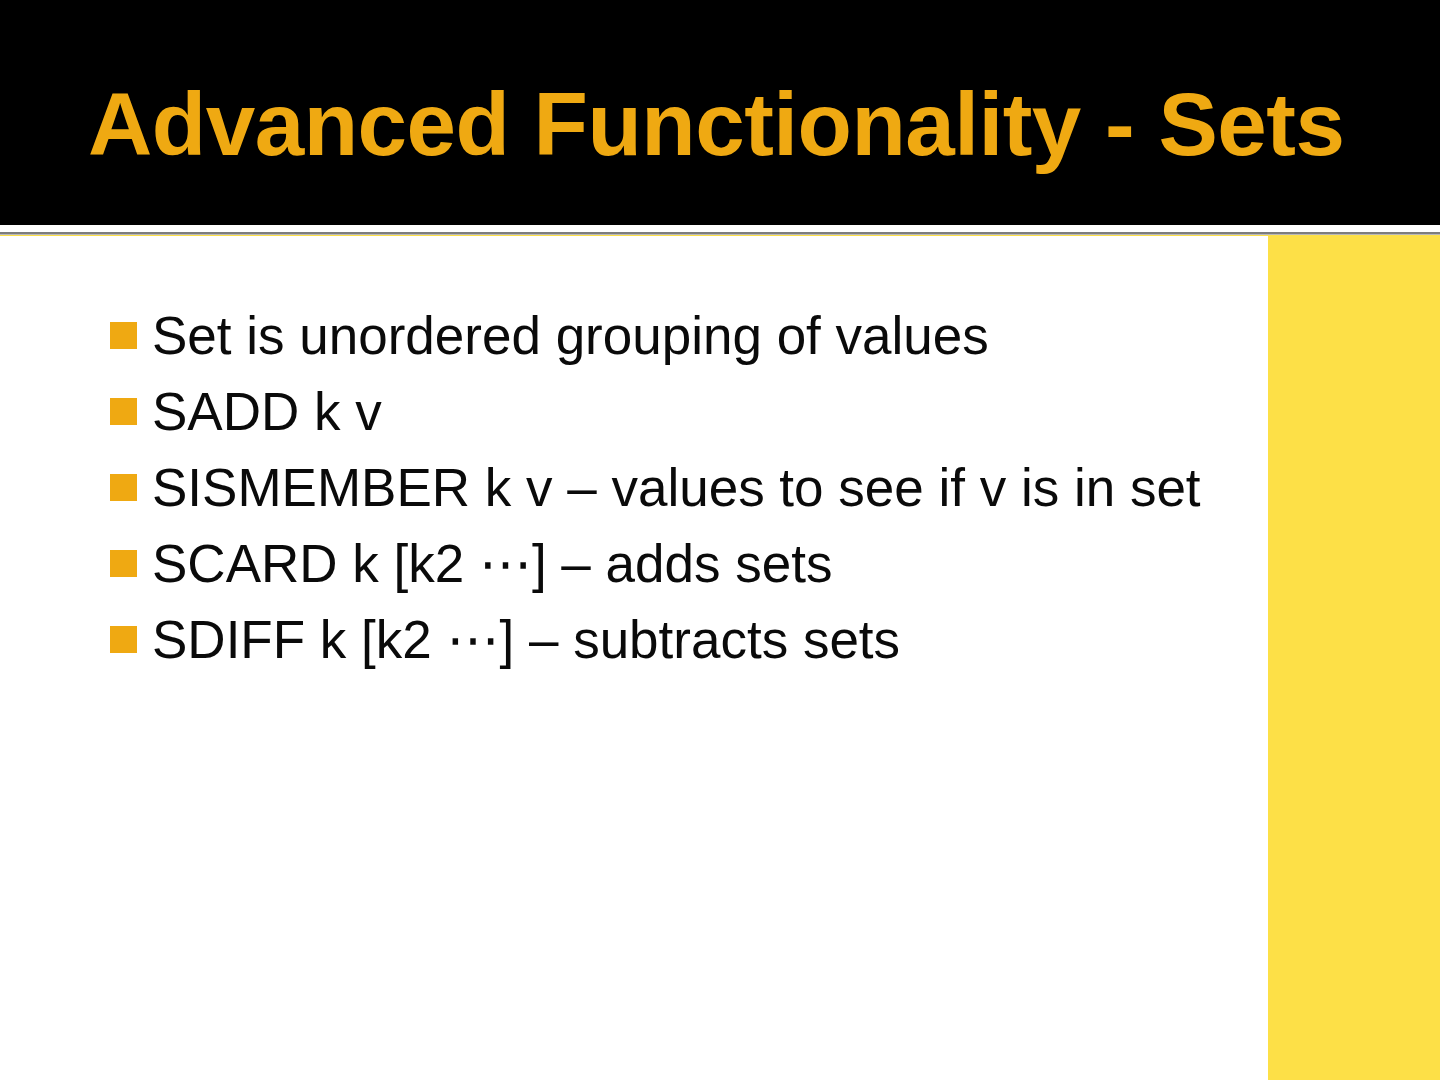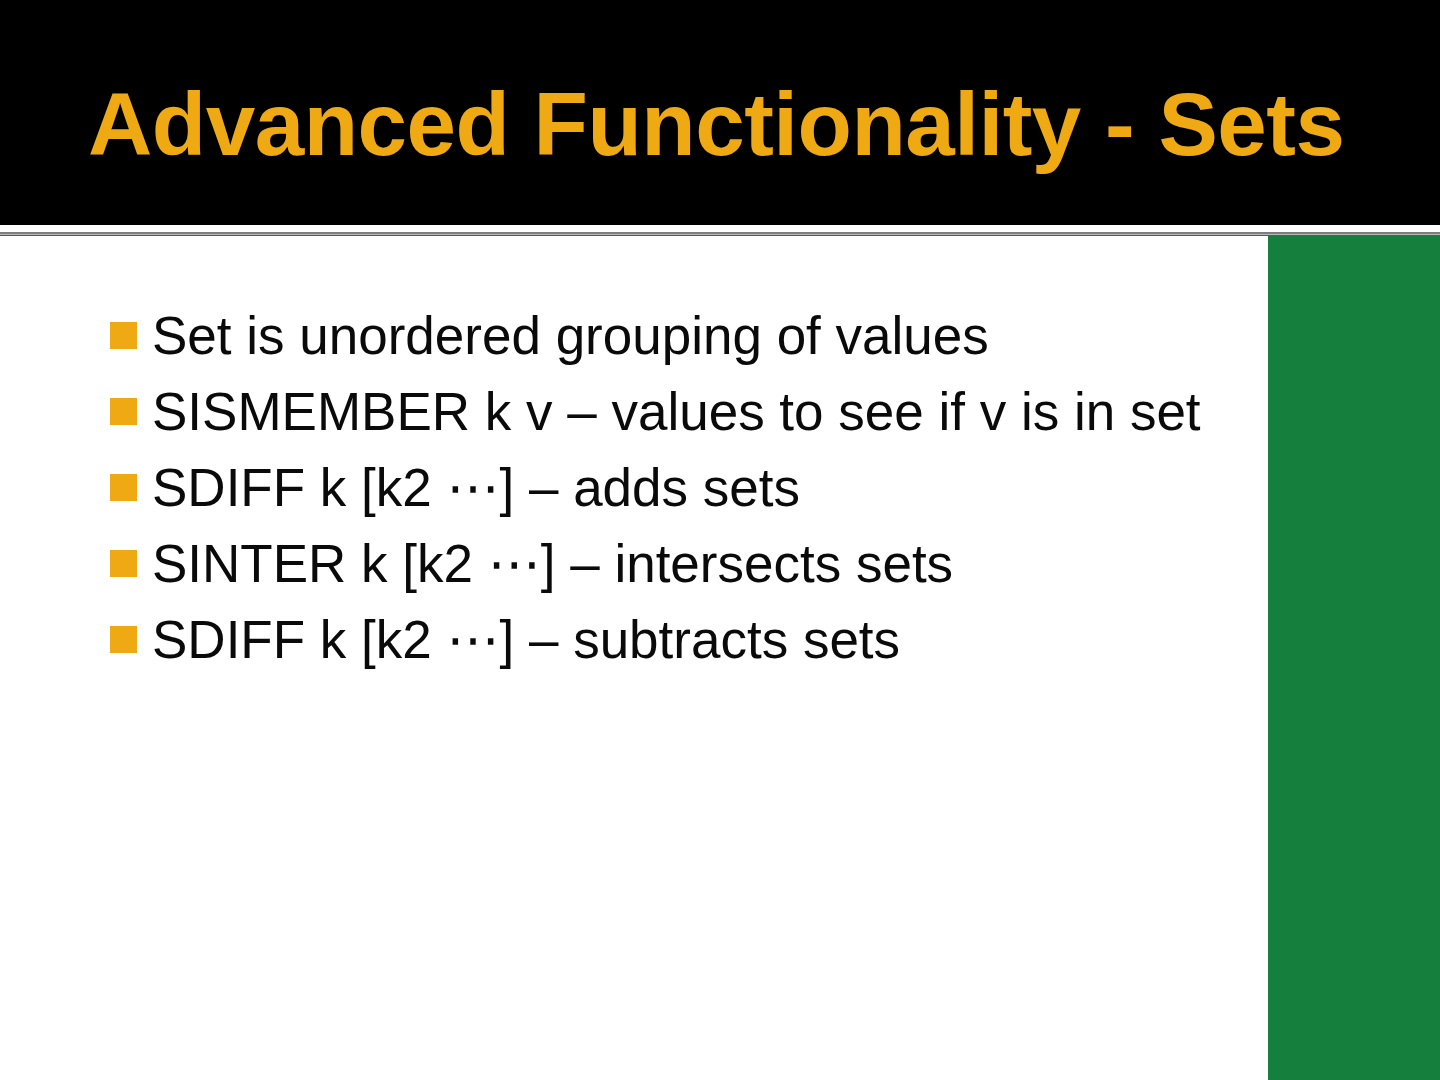--- a/index.html
+++ b/index.html
@@ -10,21 +10,21 @@
     width: 1440px;
     height: 1080px;
     background: #ffffff;
     font-family: "Liberation Sans", sans-serif;
     overflow: hidden;
   }
   .slide {
     position: relative;
     width: 1440px;
     height: 1080px;
-    background: #15803d;
+    background: #fde047;
   }
 
   
   .title-band {
     position: absolute;
     left: 0;
     top: 0;
     width: 1440px;
     height: 225px;
     background: #000000;
@@ -125,36 +125,36 @@
   <div class="divider-line-soft"></div>
 
   <div class="body-area">
     <ul class="bullet-list">
 
       <li class="bullet-item">
         <span class="bullet-marker"></span>
         <span class="bullet-text">Set is unordered grouping of values</span>
       </li>
 
+      <li class="bullet-item">
+        <span class="bullet-marker"></span>
+        <span class="bullet-text">SADD k v</span>
+      </li>
 
 
       <li class="bullet-item">
         <span class="bullet-marker"></span>
         <span class="bullet-text">SISMEMBER k v – values to see if v is in set</span>
       </li>
 
       <li class="bullet-item">
         <span class="bullet-marker"></span>
-        <span class="bullet-text">SDIFF k [k2 ⋯] – adds sets</span>
+        <span class="bullet-text">SCARD k [k2 ⋯] – adds sets</span>
       </li>
 
-      <li class="bullet-item">
-        <span class="bullet-marker"></span>
-        <span class="bullet-text">SINTER k [k2 ⋯] – intersects sets</span>
-      </li>
 
       <li class="bullet-item">
         <span class="bullet-marker"></span>
         <span class="bullet-text">SDIFF k [k2 ⋯] – subtracts sets</span>
       </li>
 
     </ul>
   </div>
 
 </div>

